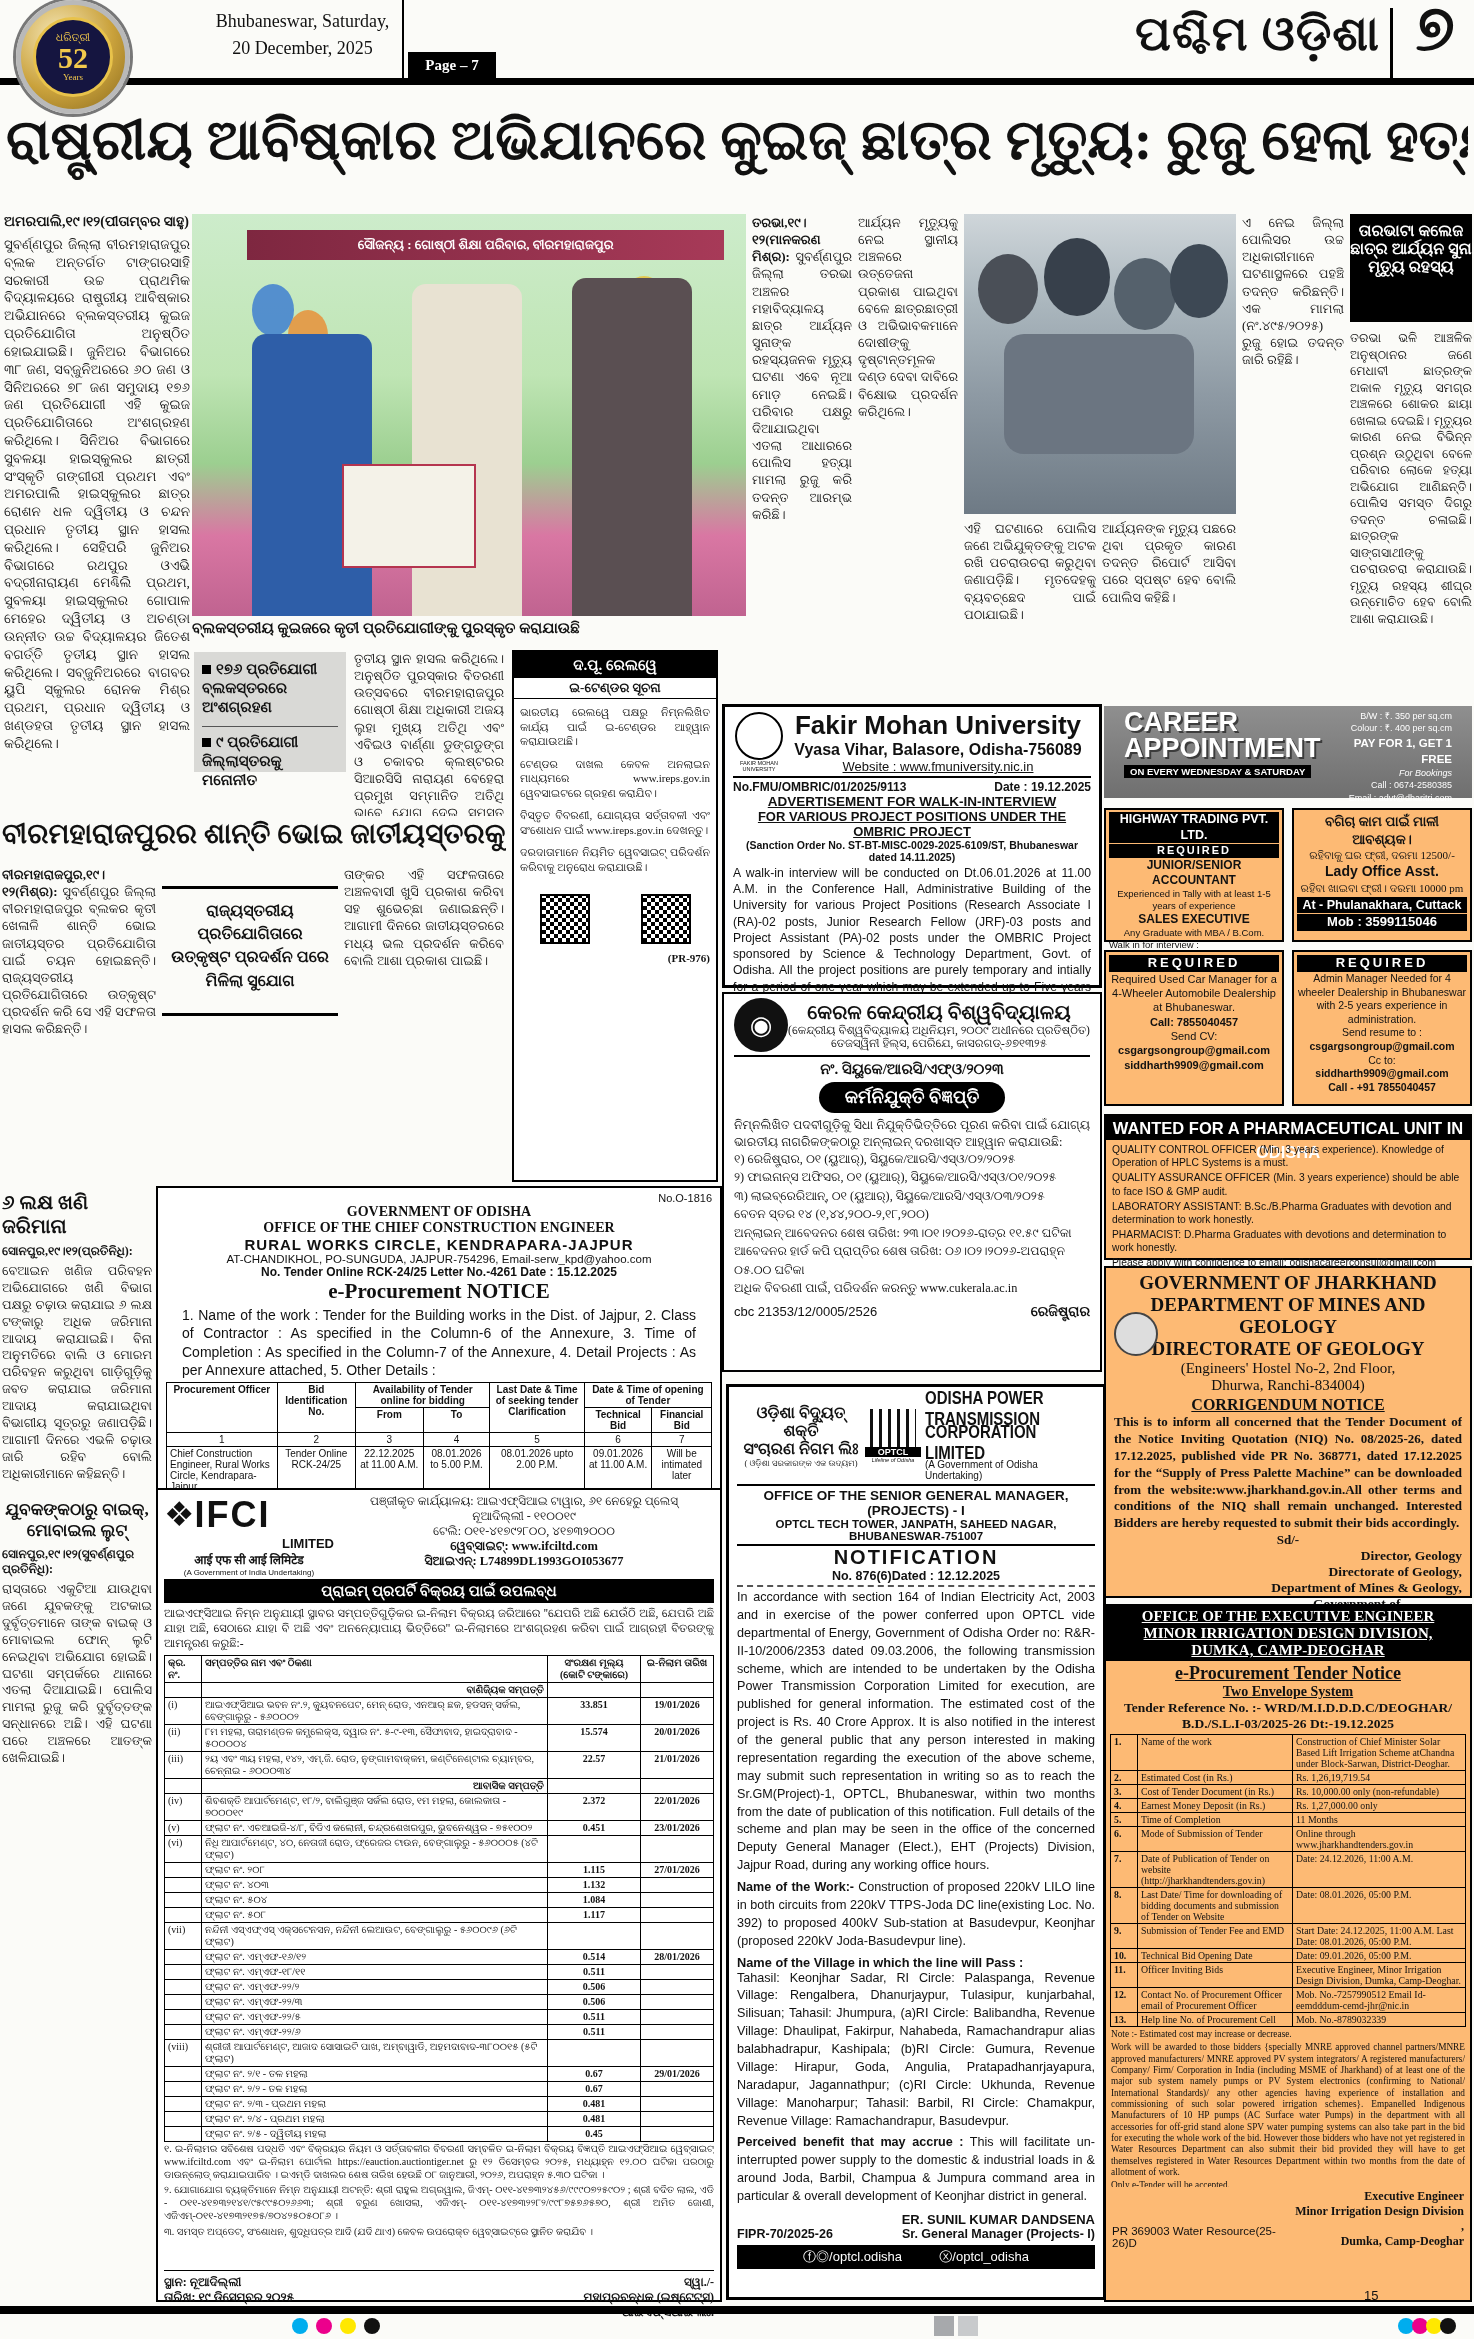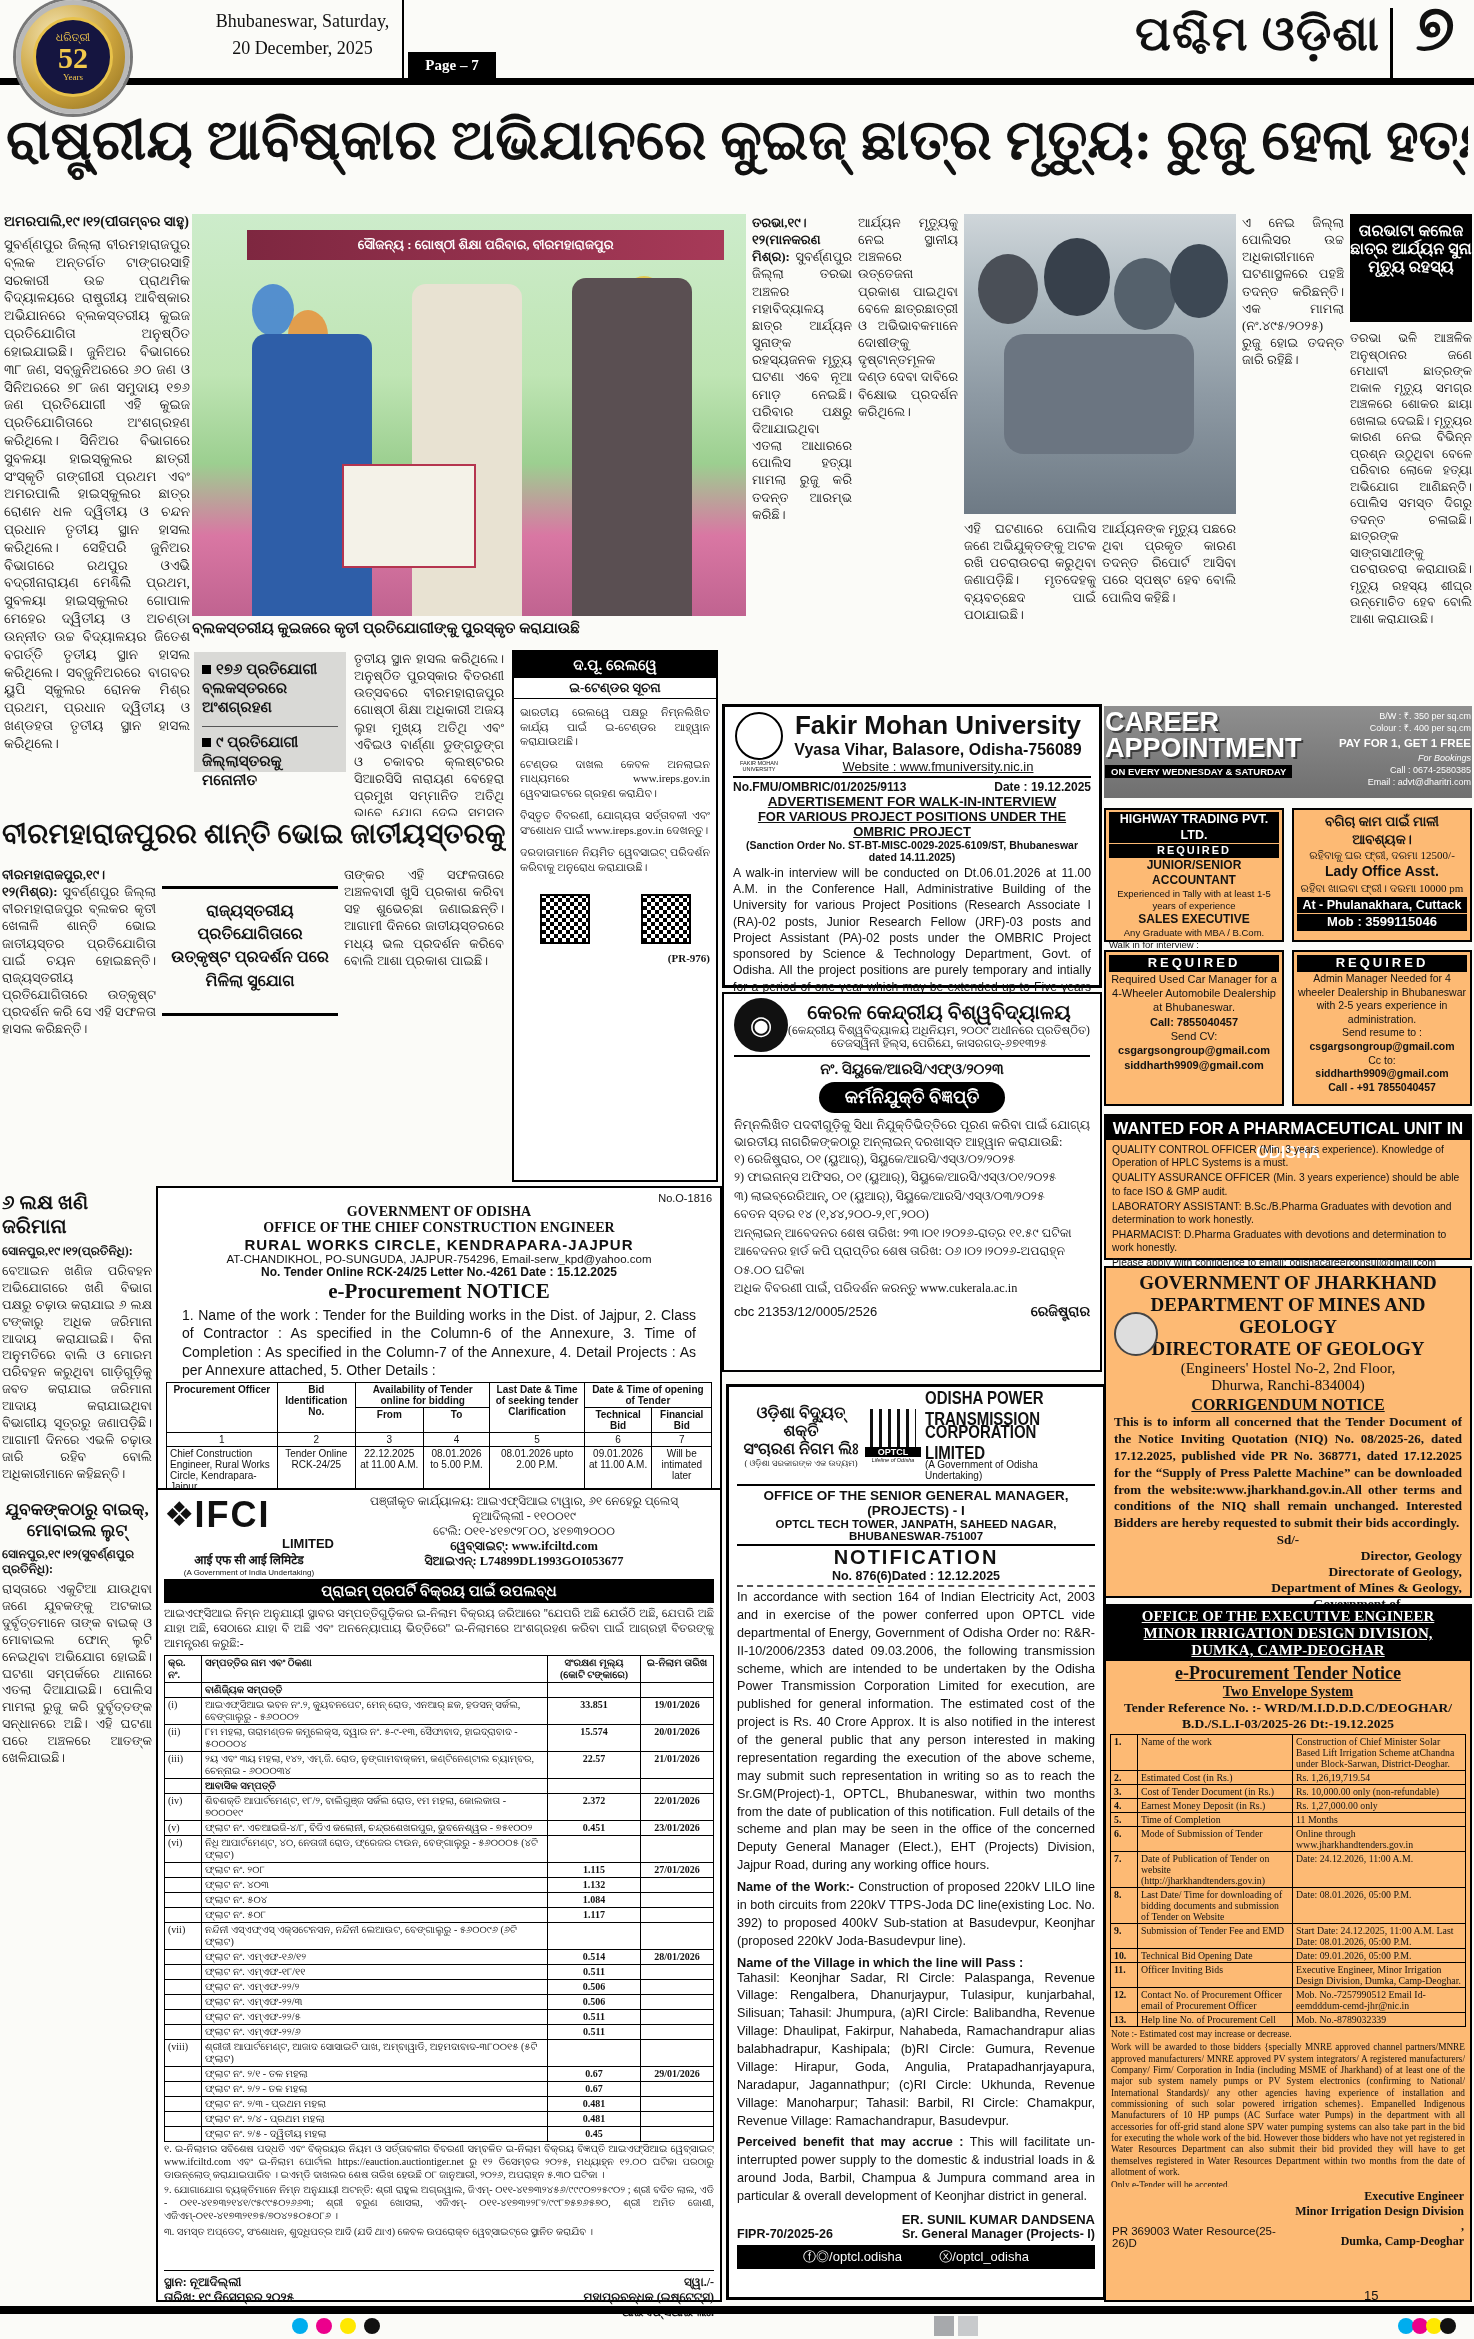--- a/index.html
+++ b/index.html
@@ -32,21 +32,21 @@
   .fig{position:absolute;border-radius:14px 14px 0 0;}
   .photo2{background:linear-gradient(180deg,#cfd6da 0%,#aab6bd 30%,#8e9aa4 60%,#6e7a85 100%);overflow:hidden;}
   .blob{position:absolute;border-radius:50%;}
   .capt{font-weight:bold;}
   .grayb{background:#d9d9d6;padding:8px 8px;box-sizing:border-box;}
   .grayb .item{font-weight:bold;font-size:15px;line-height:1.25;margin-bottom:10px;}
   .sq{display:inline-block;width:9px;height:9px;background:#000;margin-right:5px;}
   
   table{border-collapse:collapse;width:100%;}
   td,th{border:1px solid #000;padding:1px 3px;vertical-align:top;overflow:hidden;}
-  .sec td{font-weight:bold;}
+  .sec td{font-weight:bold;text-align:right;}
   
   .career{background:linear-gradient(180deg,#8f8f8f,#6f6f6f);color:#fff;}
   
   .dotted-rule{border-top:2px dashed #555;}
   .regdot{position:absolute;width:16px;height:16px;border-radius:50%;}
   .regsq{position:absolute;width:20px;height:20px;}
   .qr{width:46px;height:46px;border:2px solid #000;
       background:repeating-linear-gradient(0deg,#000 0 4px,#fff 4px 8px),repeating-linear-gradient(90deg,#000 0 4px,#fff 4px 8px);
       background-blend-mode:difference;}
   .odia-tofu{word-break:break-word;}
@@ -535,21 +535,21 @@
         <div class="b sans" style="font-size:12.5px">Sr. General Manager (Projects- I)</div>
       </span>
     </div>
     <div class="blackbar ctr sans" style="height:24px;line-height:24px;font-size:13px;margin-top:4px">
       <span>ⓕ◎/optcl.odisha</span>
       <span style="display:inline-block;width:30px"></span>
       <span>ⓧ/optcl_odisha</span>
     </div>
   </div>
 
-  <div class="abs career sans" style="left:1104px;top:706px;width:368px;height:92px;padding:4px 1px;box-sizing:border-box">
+  <div class="abs career sans" style="left:1104px;top:706px;width:368px;height:92px;padding:4px 20px;box-sizing:border-box">
     <div style="display:flex;justify-content:space-between">
       <div>
         <div class="b" style="font-size:27px;line-height:.95;text-shadow:2px 2px 0 #3c3c3c">CAREER</div>
         <div class="b" style="font-size:27px;line-height:.95;text-shadow:2px 2px 0 #3c3c3c">APPOINTMENT</div>
         <div class="blackbar b ctr" style="font-size:9.5px;padding:1px 6px;margin-top:3px;display:inline-block">ON EVERY WEDNESDAY &amp; SATURDAY</div>
       </div>
       <div class="rt" style="font-size:9px;line-height:1.35">
         <div>B/W : ₹. 350 per sq.cm</div>
         <div>Colour : ₹. 400 per sq.cm</div>
         <div class="b" style="font-size:11.5px;margin-top:2px">PAY FOR 1, GET 1 FREE</div>

